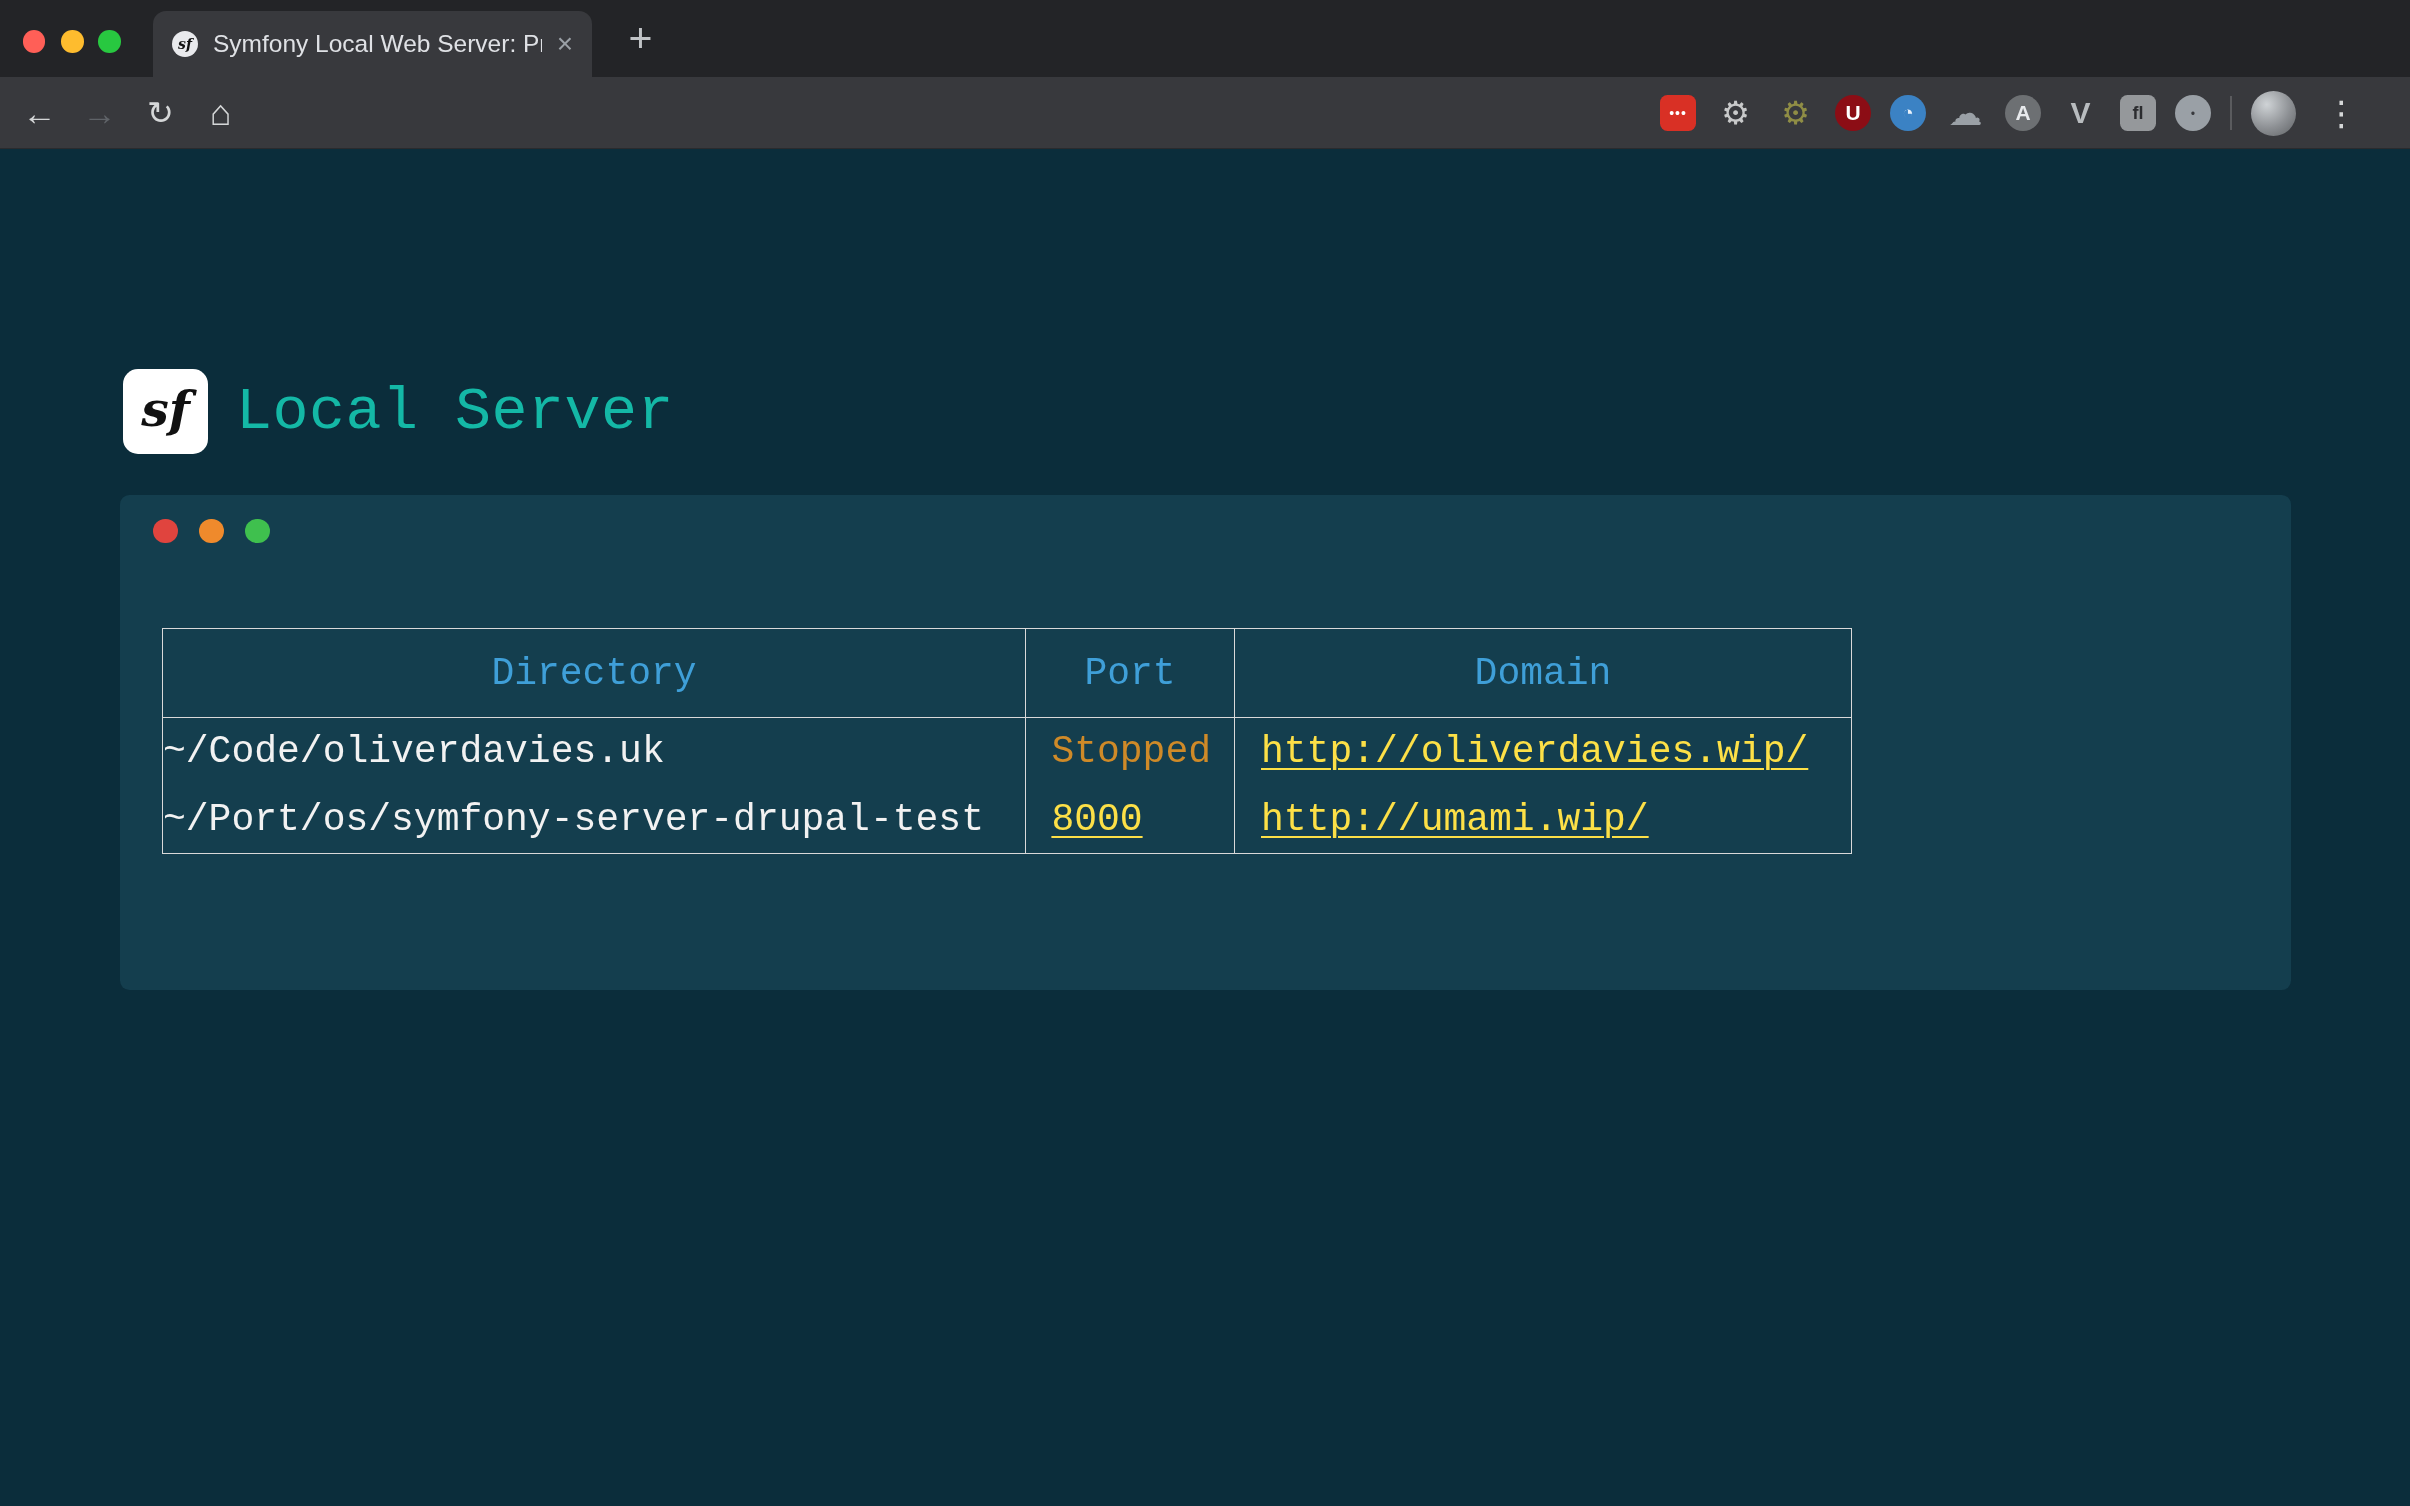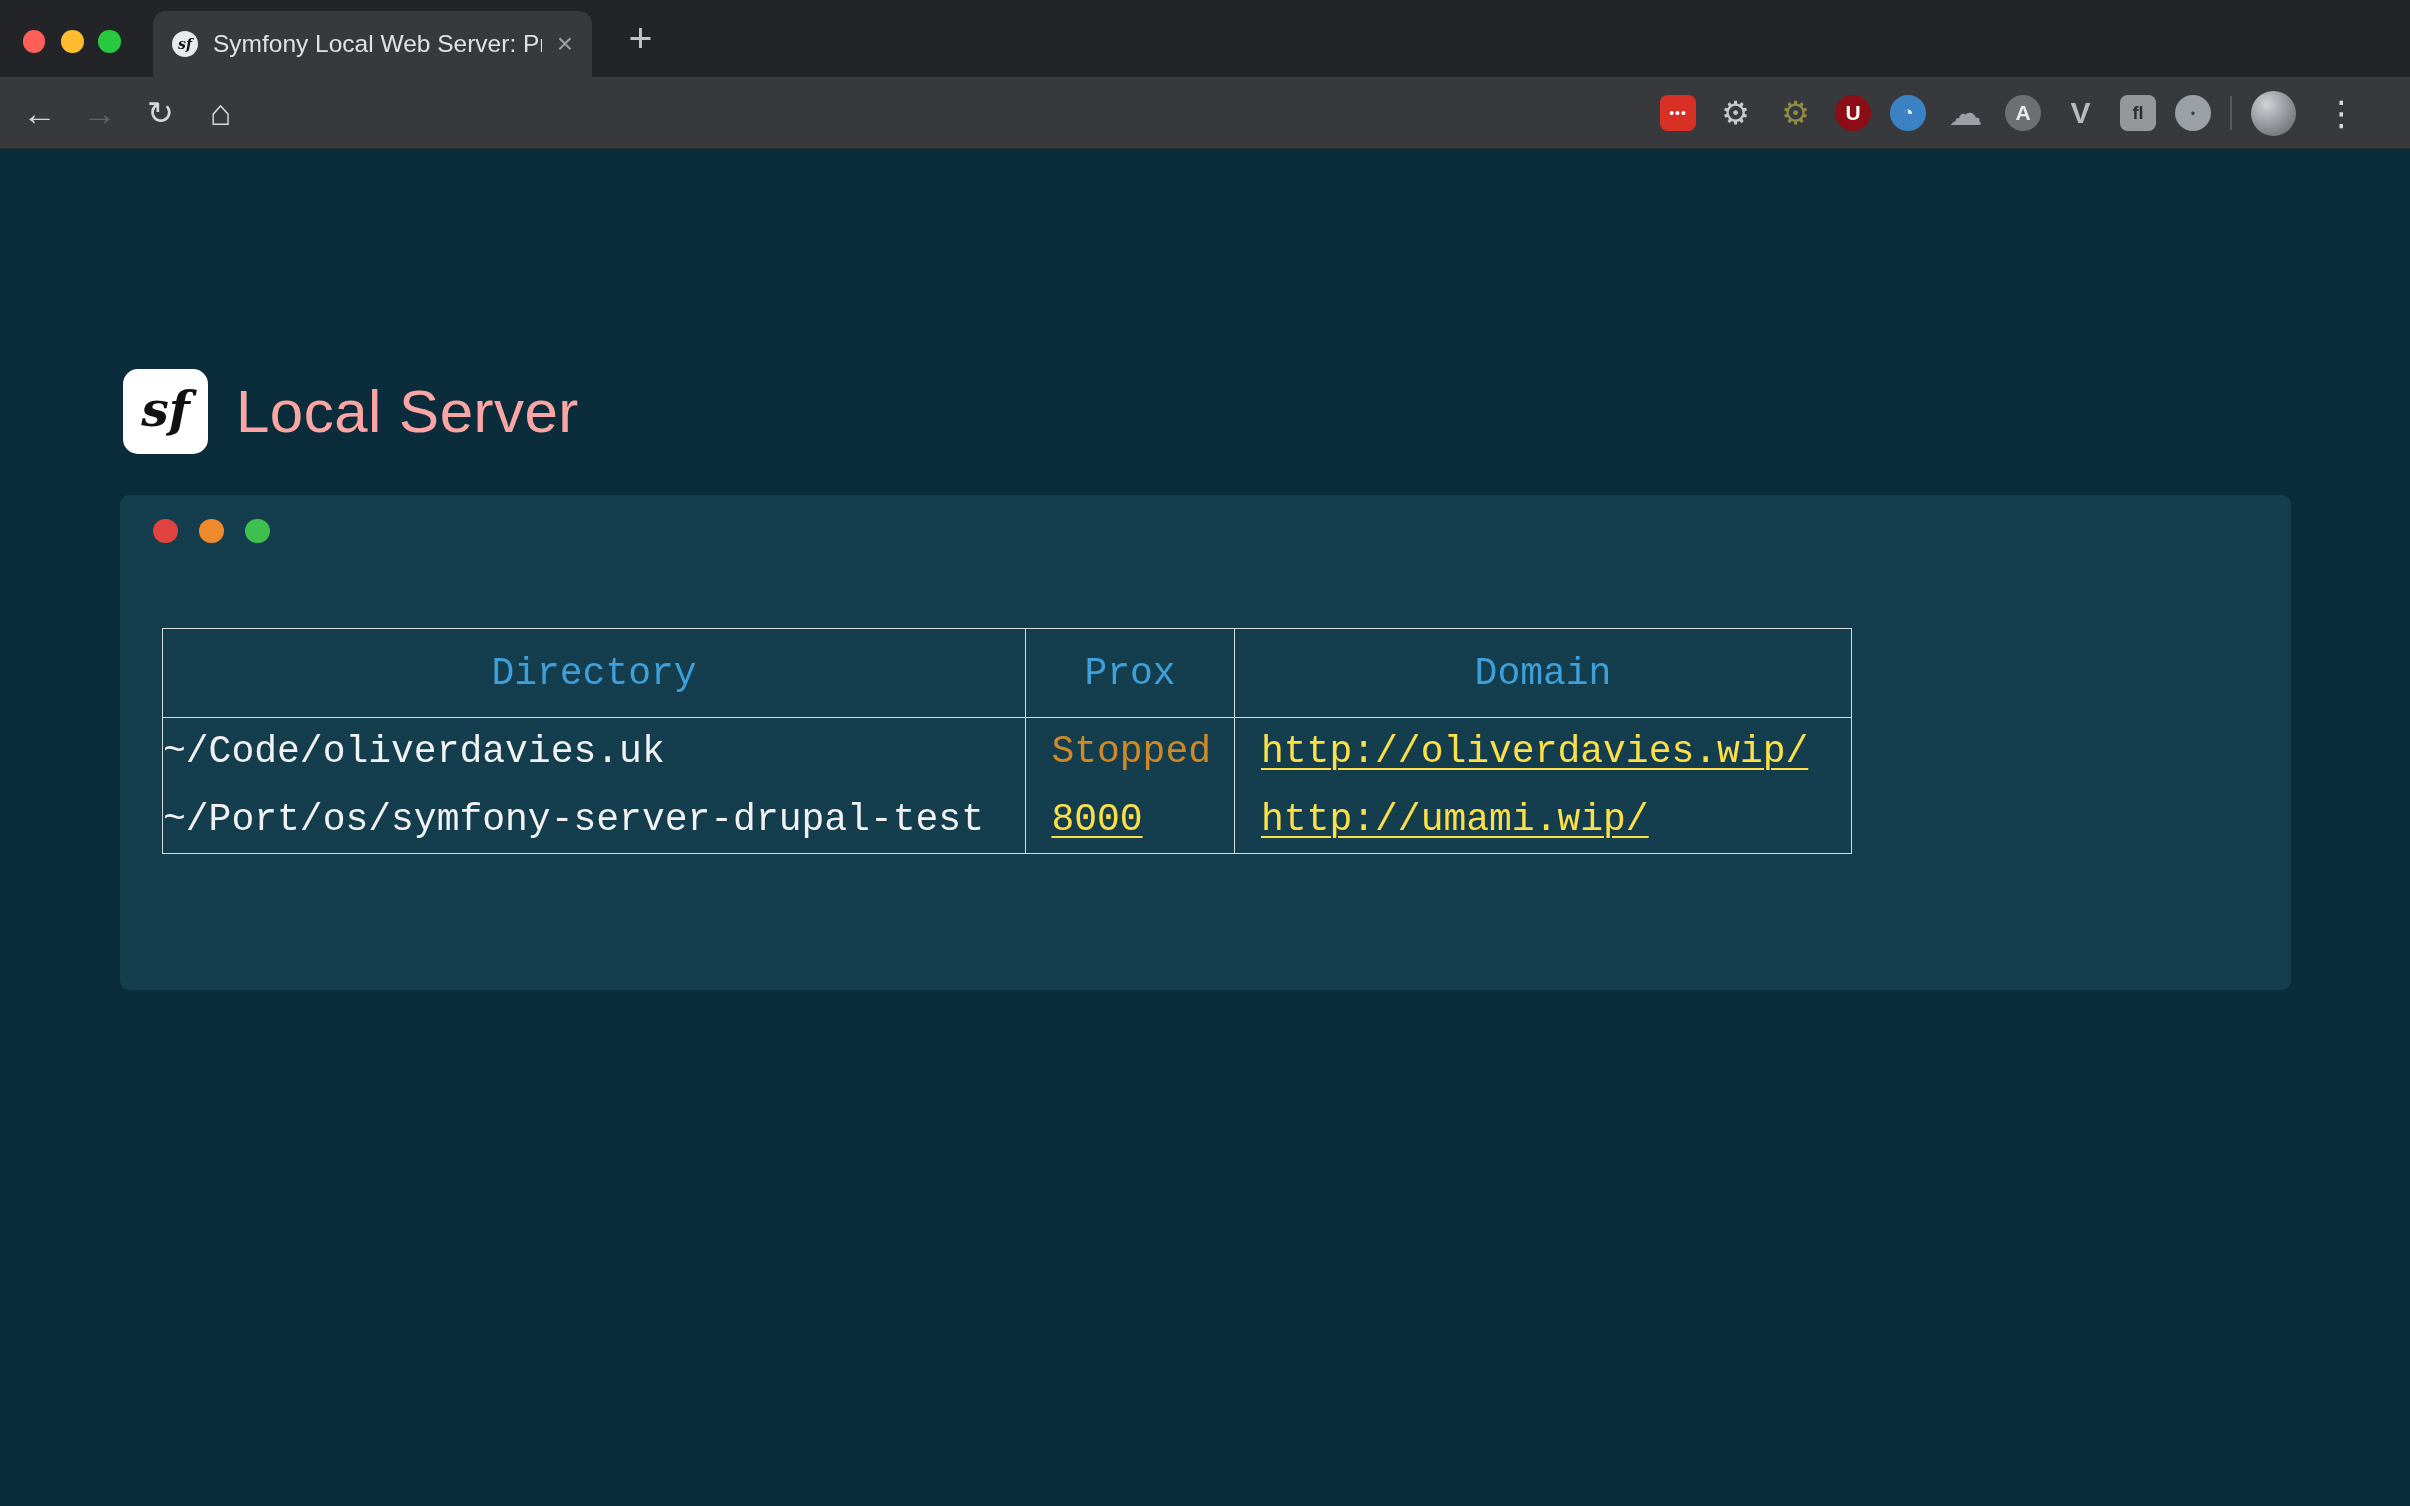--- a/index.html
+++ b/index.html
@@ -76,21 +76,21 @@
             background:radial-gradient(circle at 35% 30%, #cfd3d6 0%, #8d9094 55%, #5d6063 100%); }
   .menu-dots { font-size:34px; color:#d5d7d8; padding:0 9.4px; }
 
   
   .page { position:absolute; left:0; top:149px; width:2411px; height:1358px; background:#0b2d3b; }
   .logo-row { position:absolute; left:123px; top:220px; display:flex; align-items:center; gap:28px; }
   .sf-badge { width:85px; height:85px; background:#ffffff; border-radius:15px;
               display:flex; align-items:center; justify-content:center; }
   .sf-badge span { font-family:"DejaVu Serif", serif; font-style:italic; font-weight:bold;
                    font-size:49px; color:#111; transform:translateY(-2.8px); }
-  .site-title { font-size:60px; font-weight:400; color:#fca5a5; letter-spacing:0.5px; }
+  .site-title { font-size:60px; font-weight:400; color:#14b8a6; letter-spacing:0.5px;font-family:Liberation Mono, monospace; }
 
   .panel { position:absolute; left:120px; top:346px; width:2171px; height:495px;
            background:#143e4e; border-radius:9.4px; }
   .panel-dots { position:absolute; left:33px; top:23.5px; display:flex; gap:21.7px; }
   .pdot { width:24.5px; height:24.5px; border-radius:50%; }
   .pdot-red    { background:#e0443e; }
   .pdot-orange { background:#ef8a2c; }
   .pdot-green  { background:#3fc04e; }
 
   table.servers { position:absolute; left:42px; top:133px; width:1688px;
@@ -176,21 +176,21 @@
 
     <table class="servers">
       <colgroup>
           <col style="width:863px">
           <col style="width:209px">
           <col style="width:617px">
         </colgroup>
       <thead>
         <tr>
           <th>Directory</th>
-          <th>Prox</th>
+          <th>Port</th>
           <th>Domain</th>
         </tr>
       </thead>
       <tbody>
         <tr>
           <td class="c-dir">~/Code/oliverdavies.uk</td>
           <td class="c-port"><span class="status-stopped">Stopped</span></td>
           <td class="c-domain"><span class="tbl-link">http://oliverdavies.wip/</span></td>
         </tr>
         <tr>

